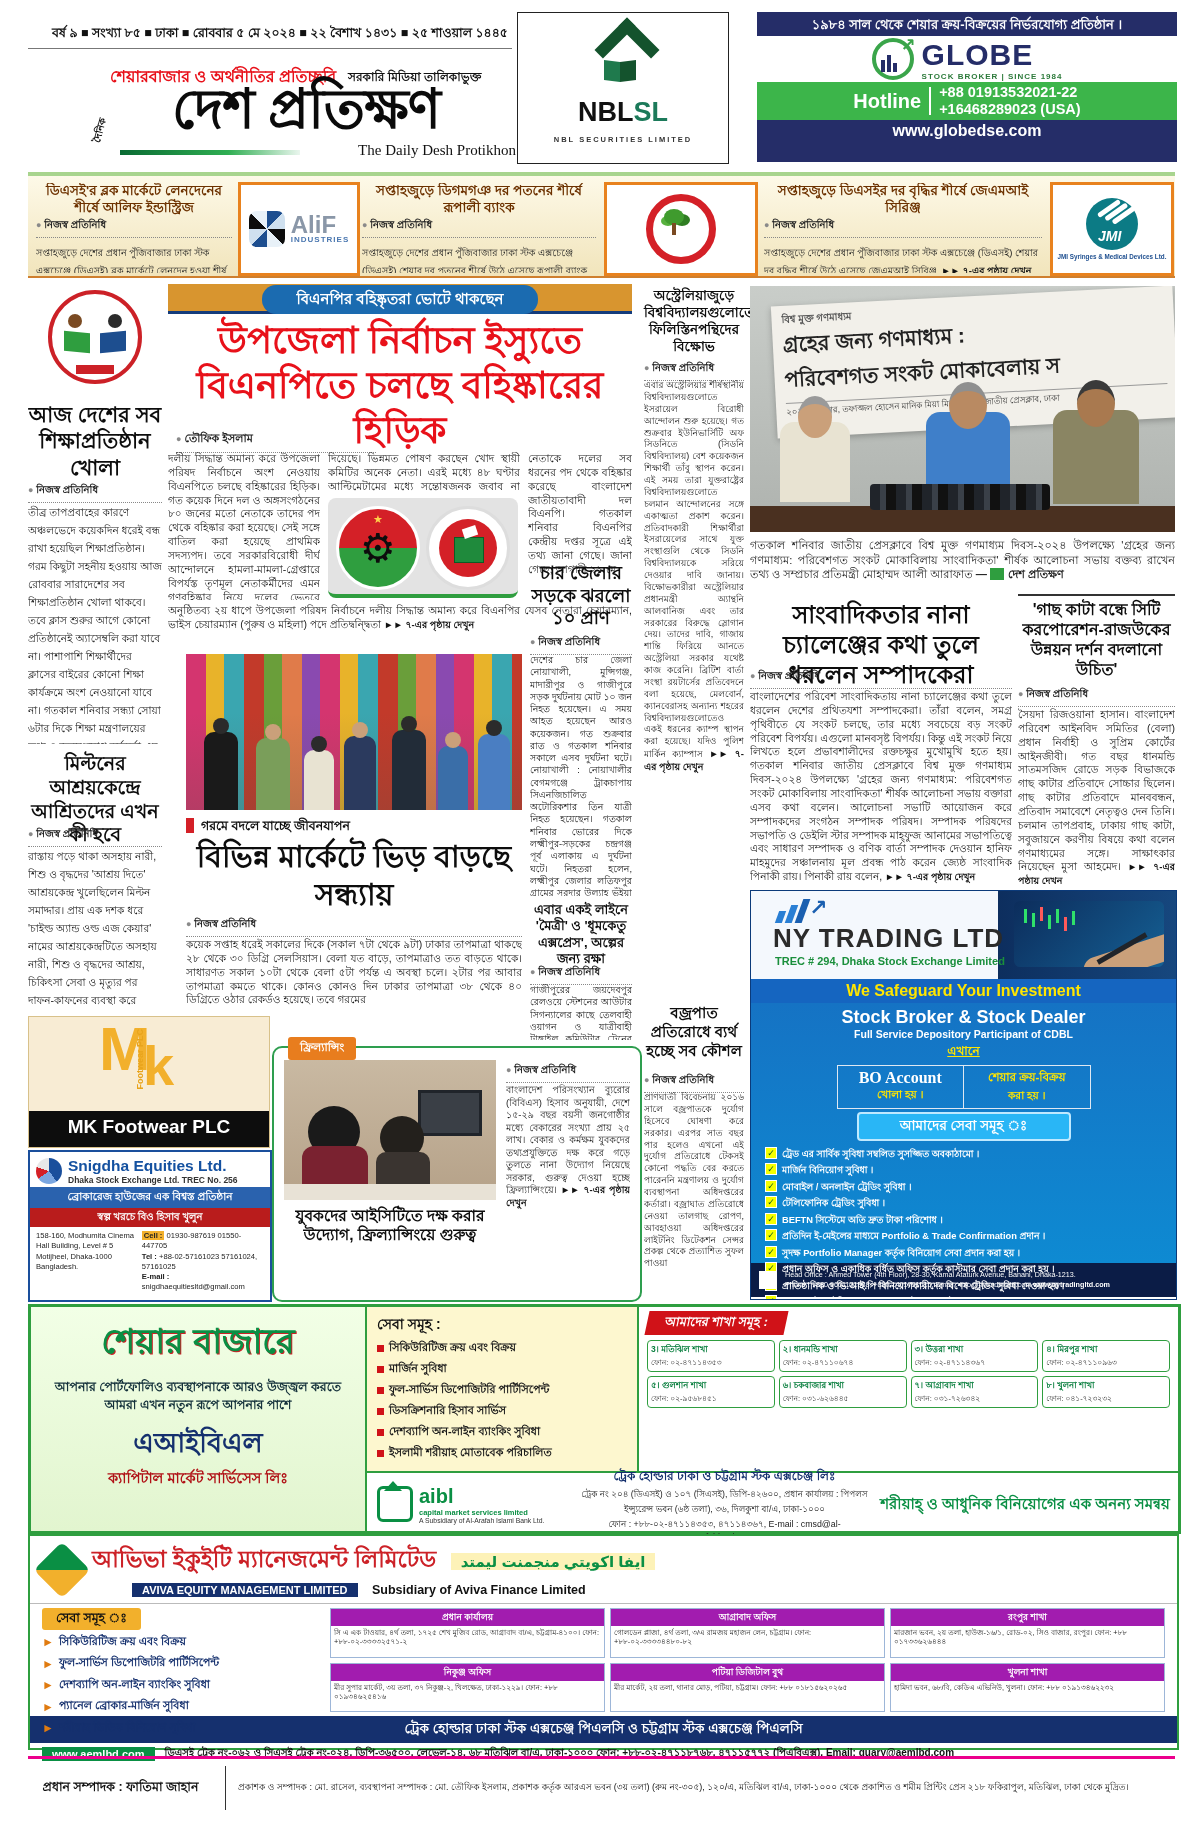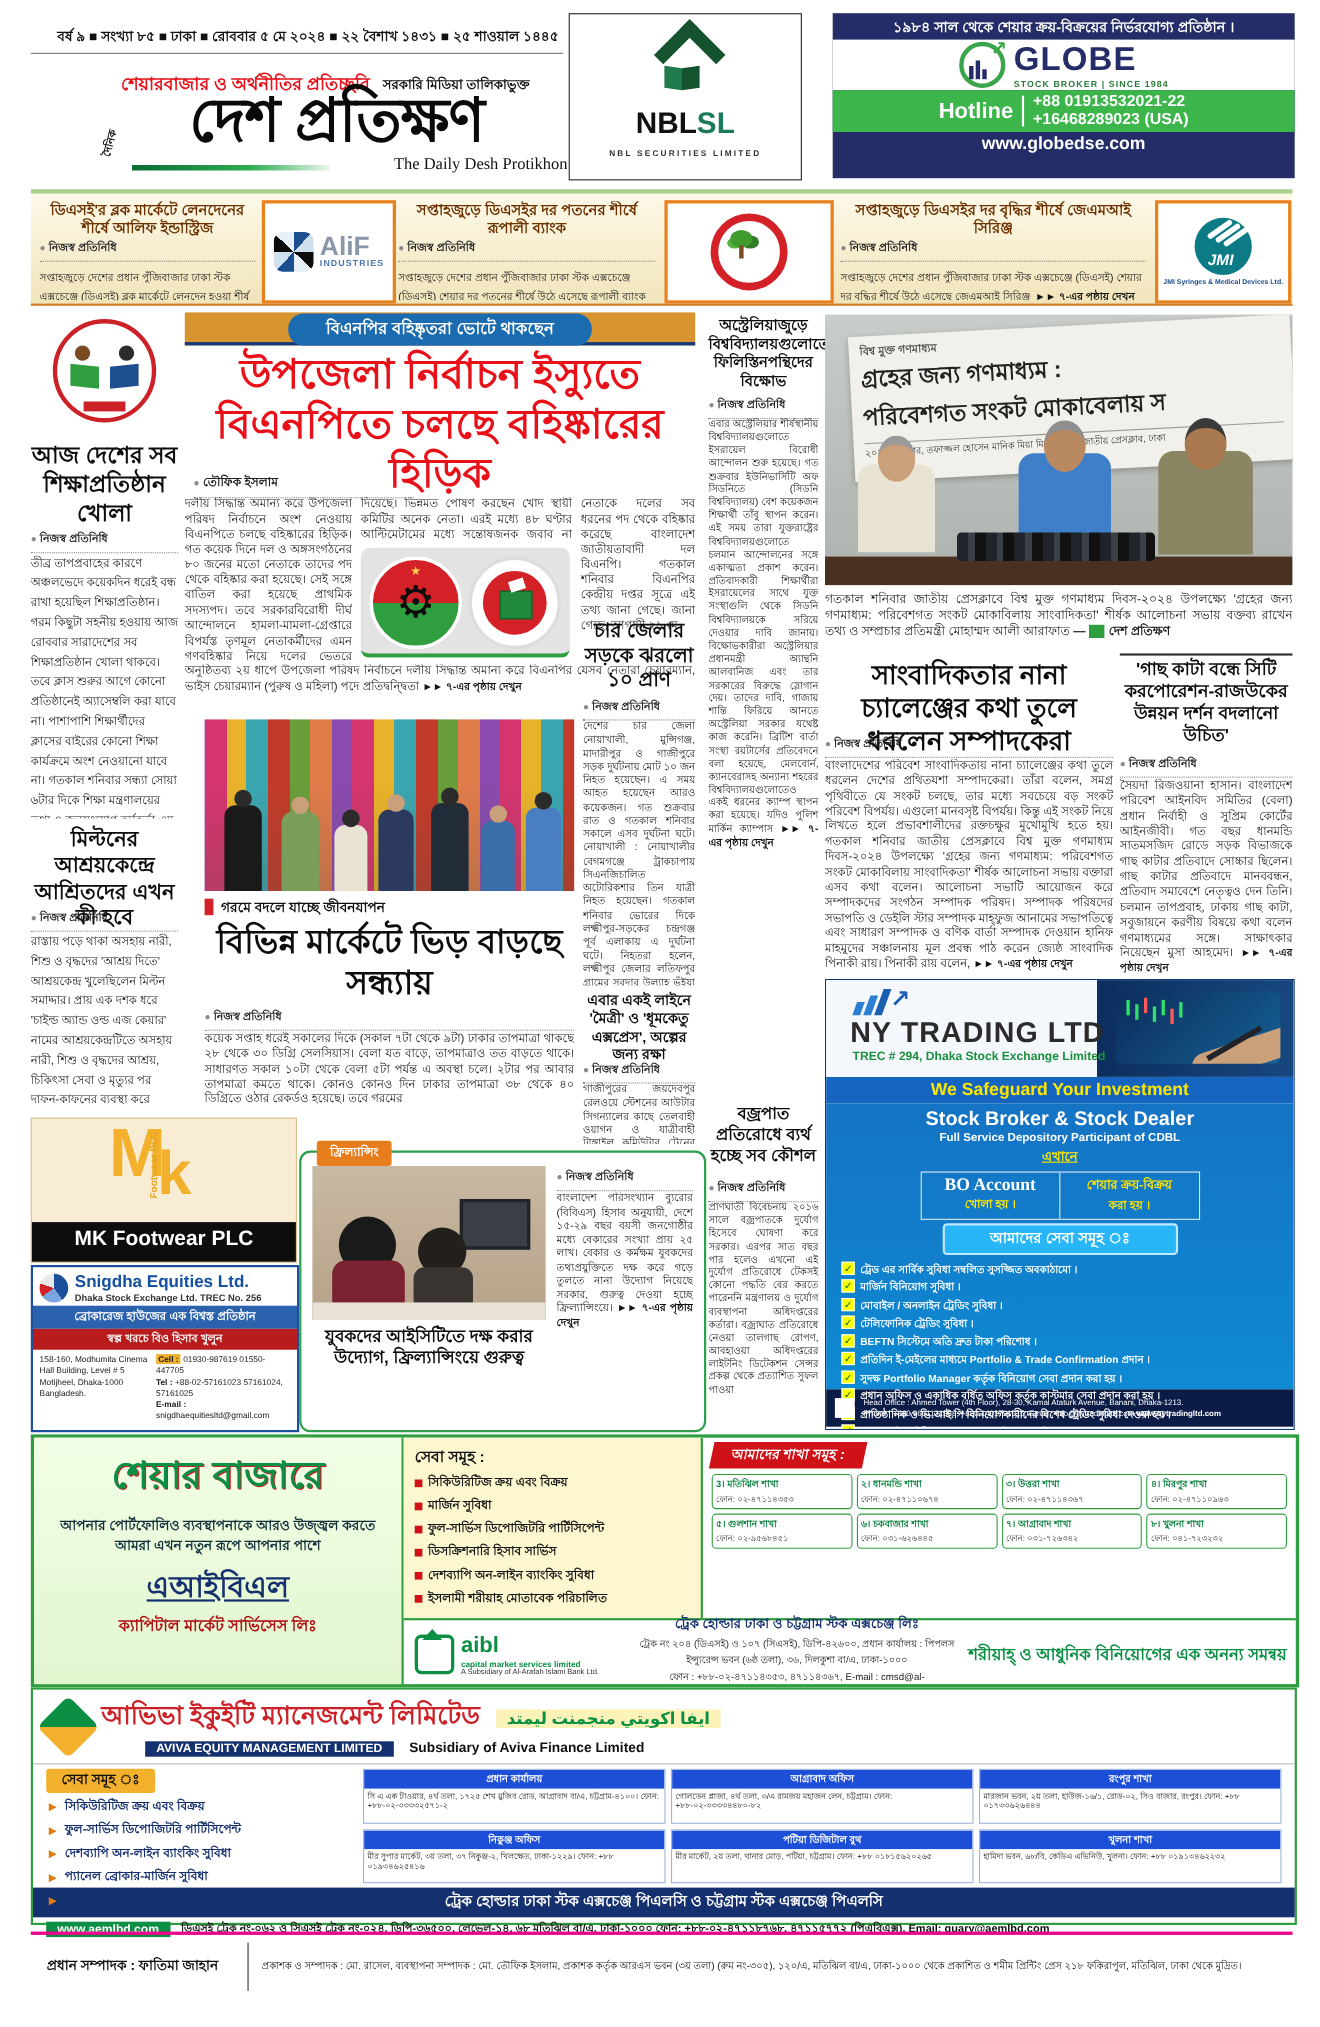--- a/index.html
+++ b/index.html
@@ -22,21 +22,21 @@
   .svc-row{display:flex;gap:5px;align-items:flex-start;margin:1.5px 0;}
   .chk{flex:0 0 auto;width:10px;height:10px;background:#f6ff00;color:#0a5c1e;font-size:9px;line-height:10px;text-align:center;font-weight:bold;border:1px solid #fff;}
   .aibl-li{font-size:11px;font-weight:bold;color:#1a1a1a;margin:2px 0;display:flex;gap:5px;align-items:center;}
   .aibl-li .sq{width:7px;height:7px;background:#d01218;flex:0 0 auto;}
   .av-li{font-size:11px;font-weight:bold;color:#15306e;margin:2.5px 0;display:flex;gap:5px;align-items:center;}
   .av-li .pt{color:#e07b10;font-size:12px;line-height:1;}
   .branch{border:1px solid #2f9e3f;border-radius:4px;background:#fff;padding:2px 3px;overflow:hidden;}
   .branch .bn-name{font-size:8.5px;font-weight:bold;color:#0a7f3f;}
   .branch .bn-ph{font-size:7.5px;color:#333;}
   .office{border:1px solid #9db6d8;background:#fff;overflow:hidden;}
-  .office .of-h{background:#1d4ed8;color:#fff;font-size:9px;font-weight:bold;text-align:center;padding:1px 2px;}
+  .office .of-h{background:#a21caf;color:#fff;font-size:9px;font-weight:bold;text-align:center;padding:1px 2px;}
   .office .of-b{font-size:7.3px;line-height:1.3;color:#222;padding:2px 3px;}
 </style>
 </head>
 <body>
 
 <div class="abs ctr" style="left:40px;top:24px;width:480px;font-size:12.5px;font-weight:bold;">বর্ষ ৯ ■ সংখ্যা ৮৫ ■ ঢাকা ■ রোববার ৫ মে ২০২৪ ■ ২২ বৈশাখ ১৪৩১ ■ ২৫ শাওয়াল ১৪৪৫</div>
 <div class="abs" style="left:28px;top:48px;width:484px;border-top:1.5px solid #777;"></div>
 
 <div class="abs" style="left:96px;top:58px;width:420px;height:110px;">
   <div class="abs bold" style="left:14px;top:6px;font-size:16px;color:#e8111a;">শেয়ারবাজার ও অর্থনীতির প্রতিচ্ছবি</div>
@@ -92,21 +92,21 @@
     
   </div>
   <div class="logo-box abs" style="left:210px;top:6px;width:116px;height:88px;flex-direction:row;gap:6px;">
     <div style="width:36px;height:36px;border-radius:8px;background:repeating-conic-gradient(#1d4e8f 0 12%, #cfe0ef 12% 25%, #0c0c0c 25% 37%, #e8f1f8 37% 50%);"></div>
     <div>
       <div style="font-size:24px;font-weight:800;color:#8a97a8;line-height:0.9;">AliF</div>
       <div style="font-size:8px;font-weight:bold;color:#4a77b0;letter-spacing:1px;">INDUSTRIES</div>
     </div>
   </div>
   <div class="abs clip" style="left:334px;top:7px;width:234px;height:90px;">
-    <div class="brief-h">সপ্তাহজুড়ে ডিএসইর দর পতনের শীর্ষে রূপালী ব্যাংক</div>
+    <div class="brief-h">সপ্তাহজুড়ে ডিগমগঞ দর পতনের শীর্ষে রূপালী ব্যাংক</div>
     <div class="byline"><span class="dot">●</span> <span>নিজস্ব প্রতিনিধি</span></div>
     <div class="dotrule"></div>
     <span class="body-txt" style="font-size:9.5px;">সপ্তাহজুড়ে দেশের প্রধান পুঁজিবাজার ঢাকা স্টক এক্সচেঞ্জে (ডিএসই) শেয়ার দর পতনের শীর্ষে উঠে এসেছে রূপালী ব্যাংক</span>
     
   </div>
   <div class="logo-box abs" style="left:576px;top:6px;width:148px;height:88px;">
     <div style="width:56px;height:56px;border-radius:50%;border:7px solid #d42027;background:#fff;position:relative;">
       <div style="position:absolute;left:11px;top:8px;width:20px;height:16px;border-radius:50%;background:#3f9b2e;box-shadow:8px 3px 0 -2px #2f7d22, -6px 4px 0 -3px #57b13e;"></div>
       <div style="position:absolute;left:19px;top:22px;width:4px;height:12px;background:#7a4a22;"></div>
     </div>
@@ -370,21 +370,21 @@
       <div>Head Office : Ahmed Tower (4th Floor), 28-30, Kamal Ataturk Avenue, Banani, Dhaka-1213.</div>
       <div><span>Phone : +880 9601121888, +880 1401791015, Email : info@nytradingltd.com</span> <span style="font-weight:bold;">www.nytradingltd.com</span></div>
     </div>
   </div>
 </div>
 
 <div class="abs" style="left:28px;top:1304px;width:1147px;height:224px;border:3px solid #2f9e3f;background:#fff;display:flex;">
   <div style="width:310px;border-right:2px solid #2f9e3f;background:linear-gradient(#f2ffe6,#e2f5cf);padding:8px 12px;">
     <div class="ctr" style="font-size:34px;font-weight:800;color:#0a8f44;text-shadow:1px 1px 0 #cc2127;">শেয়ার বাজারে</div>
     <div class="ctr" style="font-size:12.5px;font-weight:bold;color:#13303a;margin-top:6px;line-height:1.45;">আপনার পোর্টফোলিও ব্যবস্থাপনাকে আরও উজ্জ্বল করতে আমরা এখন নতুন রূপে আপনার পাশে</div>
-    <div class="ctr" style="font-size:27px;font-weight:800;color:#15306e;margin-top:8px;text-decoration:underline;">এআইবিএল</div>
+    <div class="ctr" style="font-size:27px;font-weight:800;color:#15306e;margin-top:8px;">এআইবিএল</div>
     <div class="ctr" style="font-size:14.5px;font-weight:800;color:#b01116;">ক্যাপিটাল মার্কেট সার্ভিসেস লিঃ</div>
   </div>
   <div style="flex:1;display:flex;flex-direction:column;">
     <div style="display:flex;flex:1;">
       <div style="width:250px;background:#fdf7cf;padding:6px 10px;border-right:2px solid #2f9e3f;">
         <div style="font-size:14px;font-weight:800;">সেবা সমূহ :</div>
         <div class="aibl-li">
             <span class="sq"></span>
             <span>সিকিউরিটিজ ক্রয় এবং বিক্রয়</span>
           </div>

